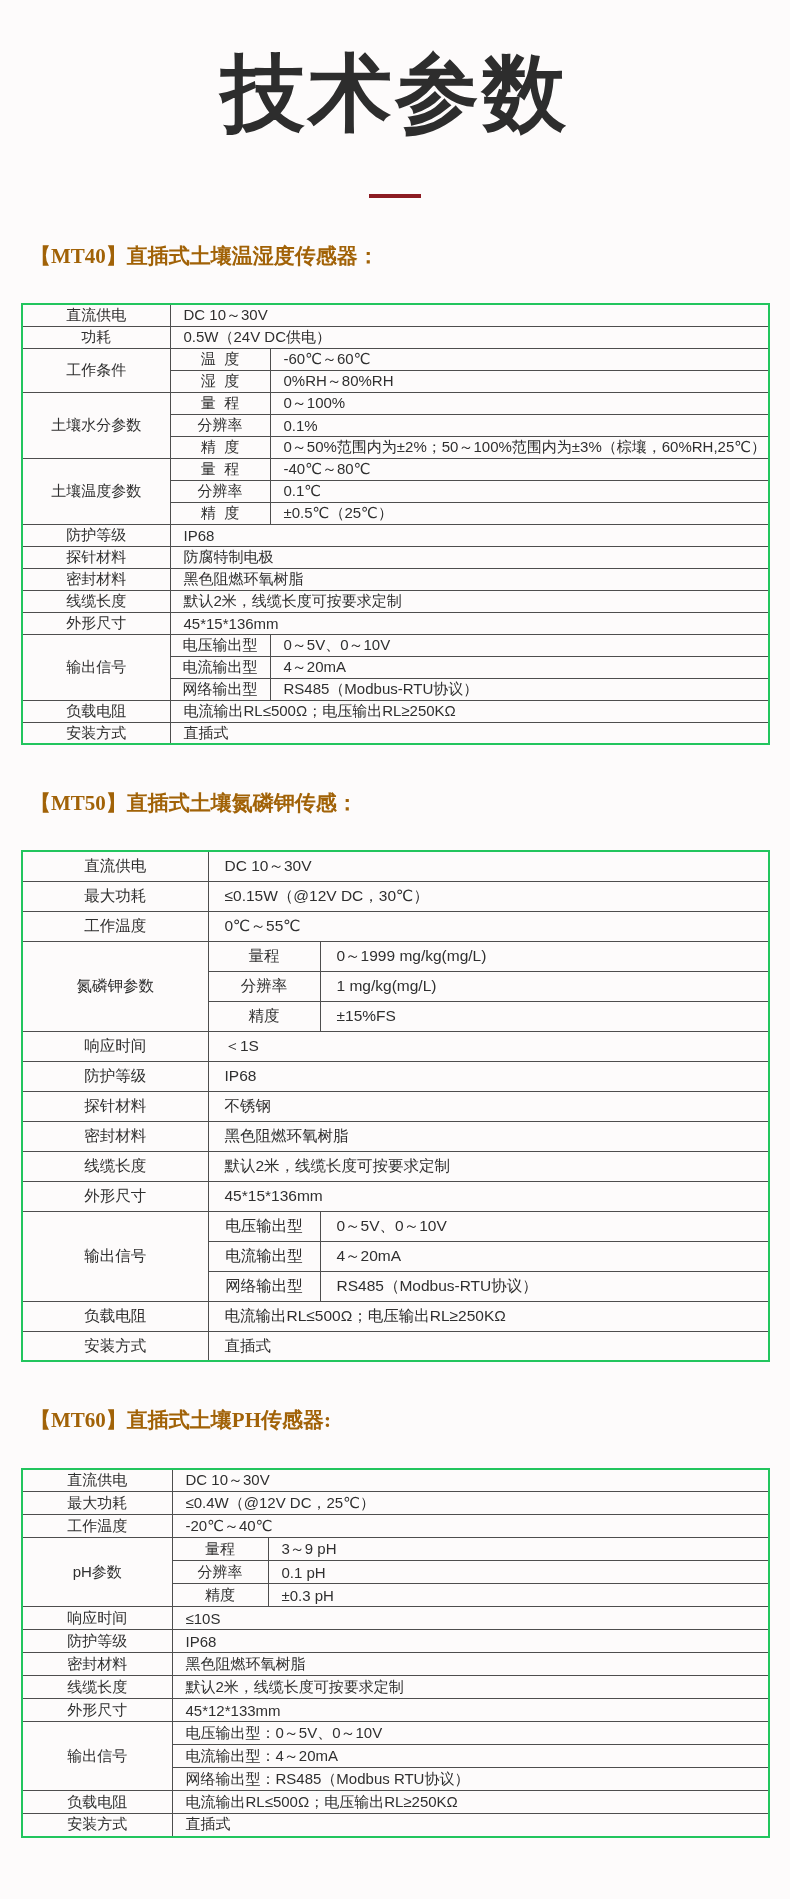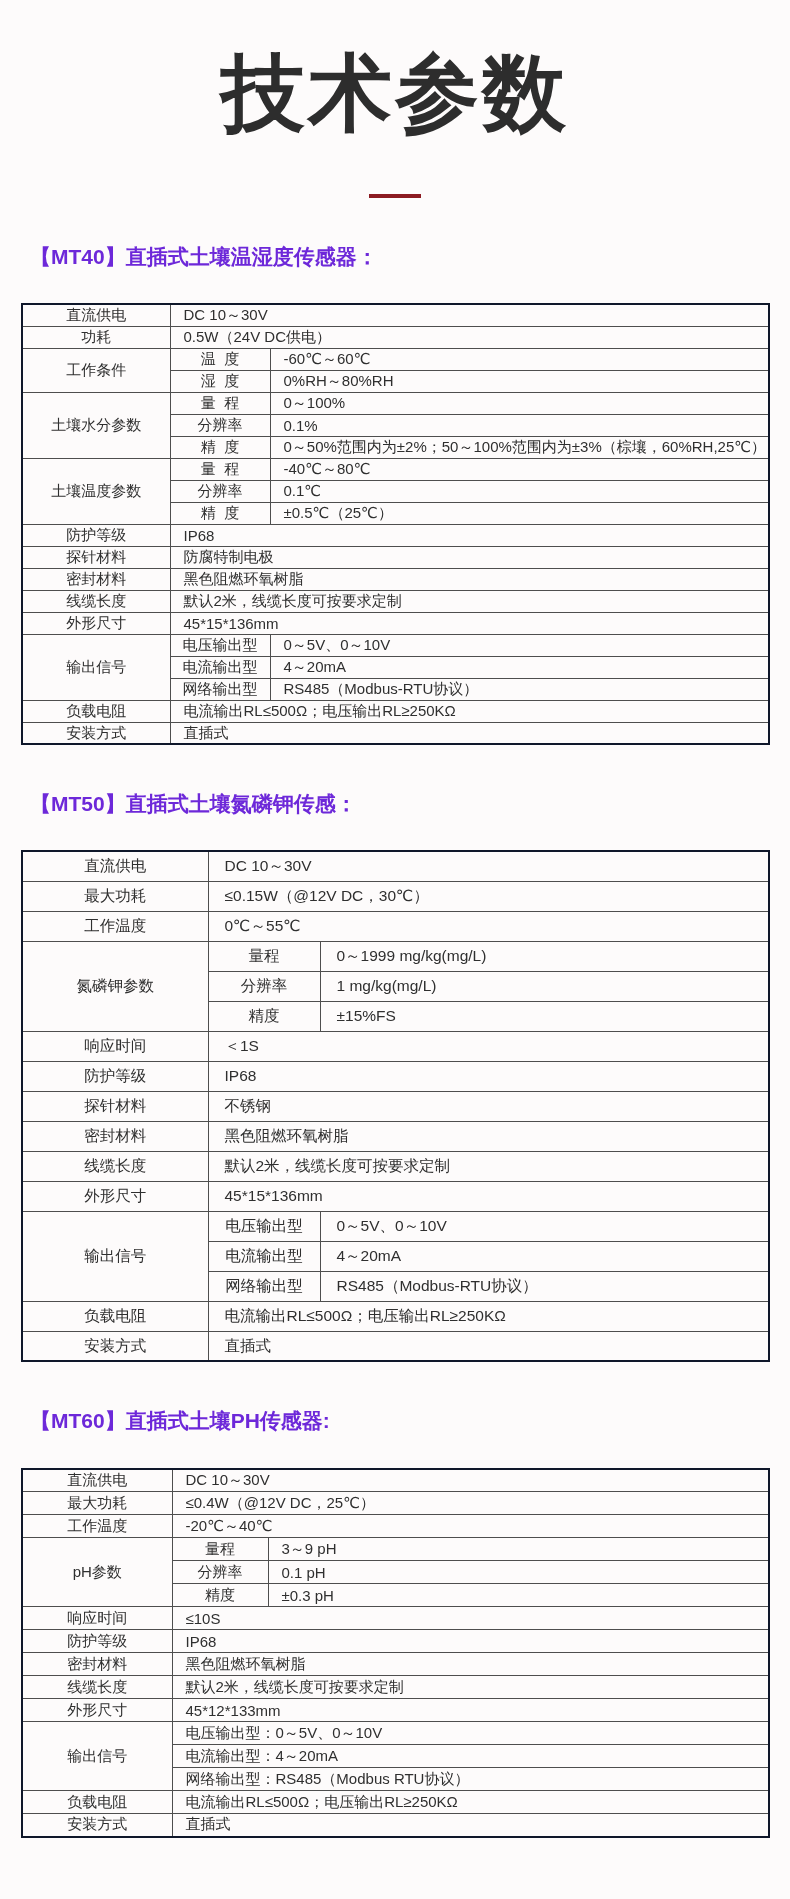--- a/index.html
+++ b/index.html
@@ -24,29 +24,30 @@
     width: 52px;
     height: 4px;
     margin: 54px auto 0 auto;
     background: #8c1b22;
   }
   .section { margin-top: 46px; }
   .section-heading {
     margin: 0 0 0 30px;
     font-size: 21px;
     font-weight: 700;
-    color: #6d28d9;
+    color: #a16207;
     line-height: 1.2;
+    font-family: Liberation Serif, serif;
   }
   .spec-table {
     border-collapse: collapse;
     table-layout: fixed;
     width: 749px;
     margin: 34px 0 0 21px;
-    border: 2px solid #0f172a;
+    border: 2px solid #22c55e;
     font-size: 15.5px;
     color: #2f2f2f;
   }
   .spec-table td {
     border: 1px solid #4e4e4e;
     overflow: hidden;
     white-space: pre;
     vertical-align: middle;
   }
   .label-cell   { text-align: center; padding: 0 2px; }

